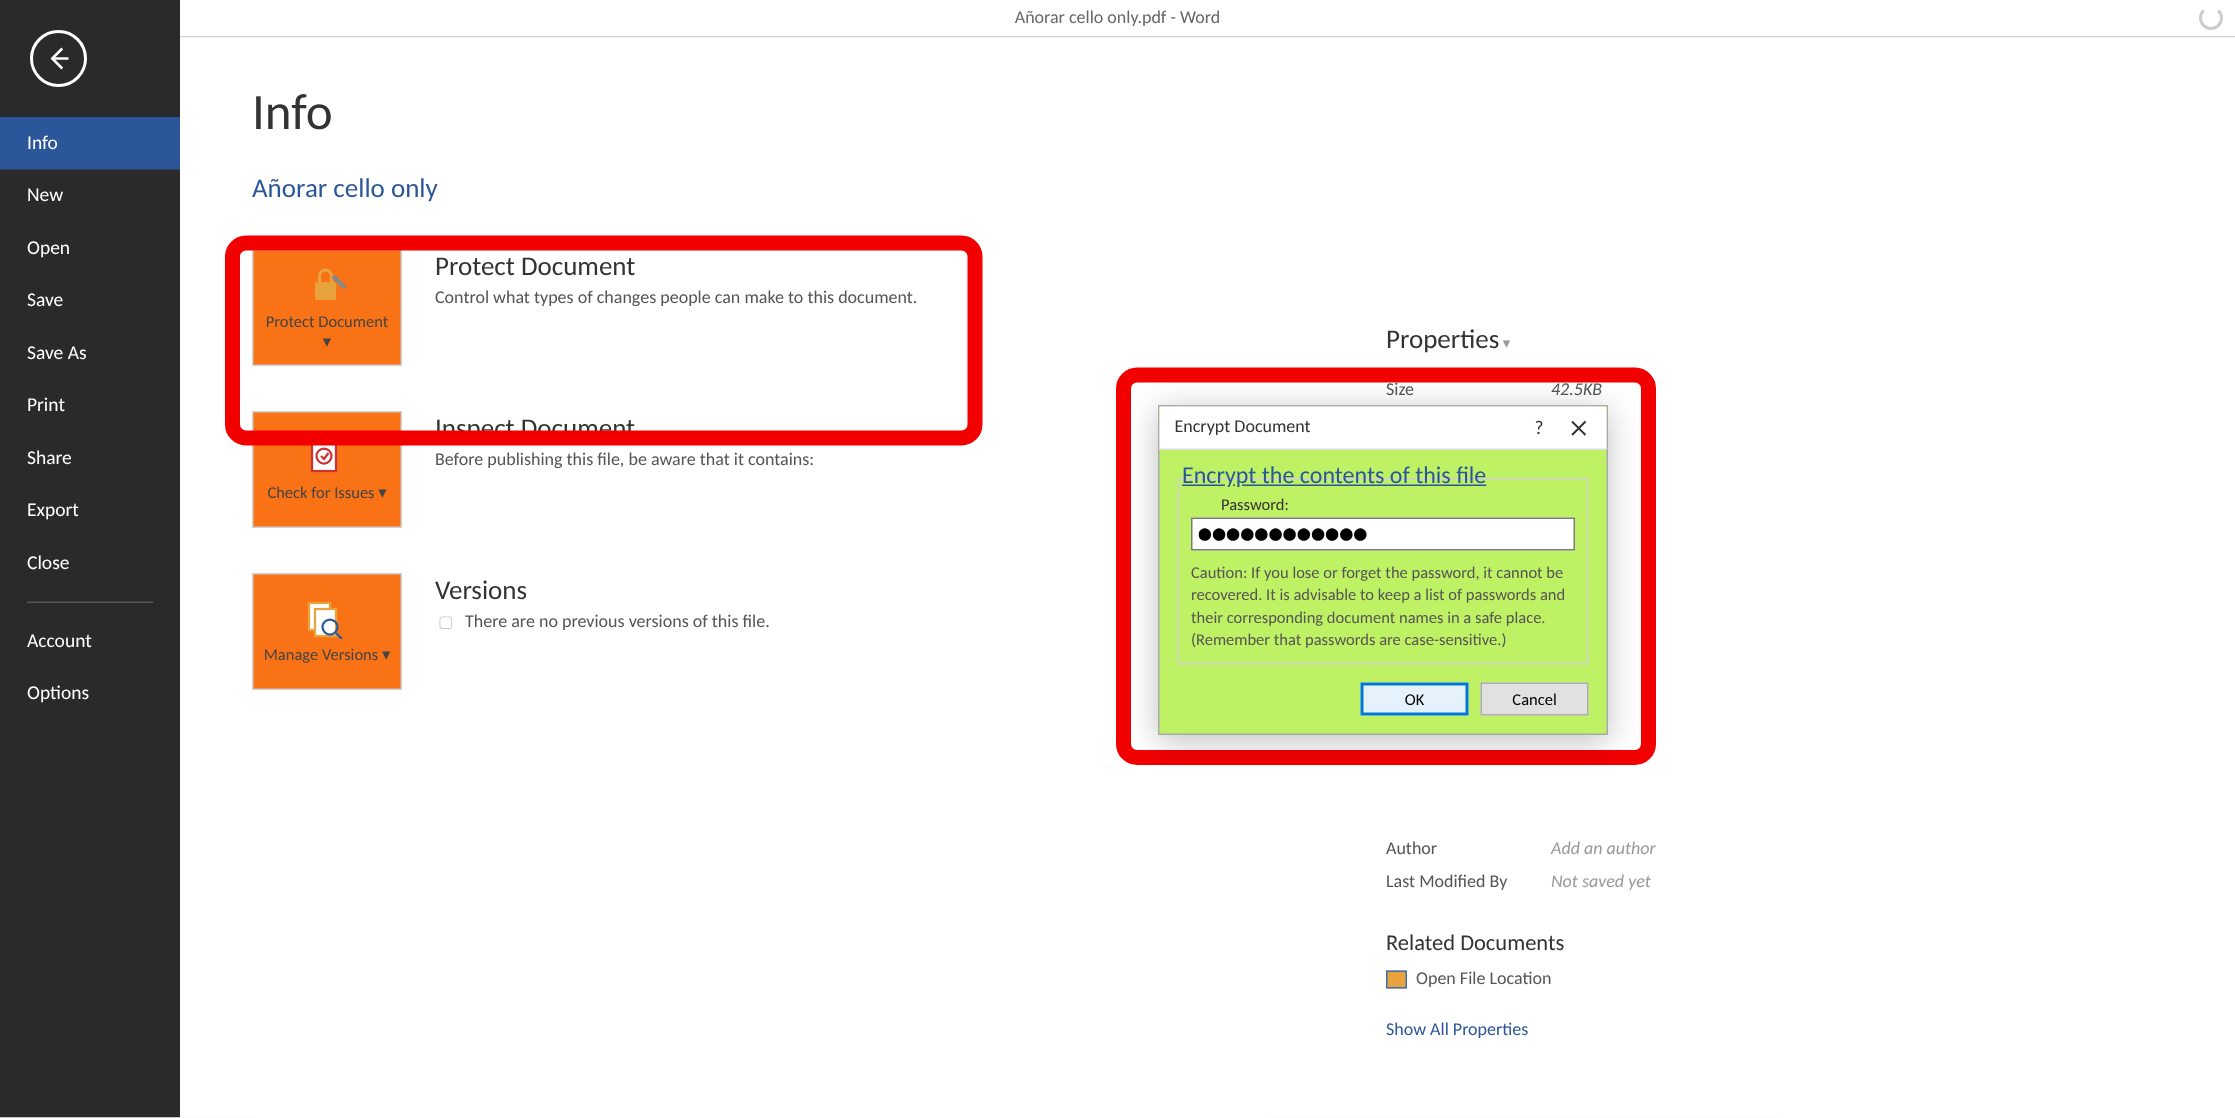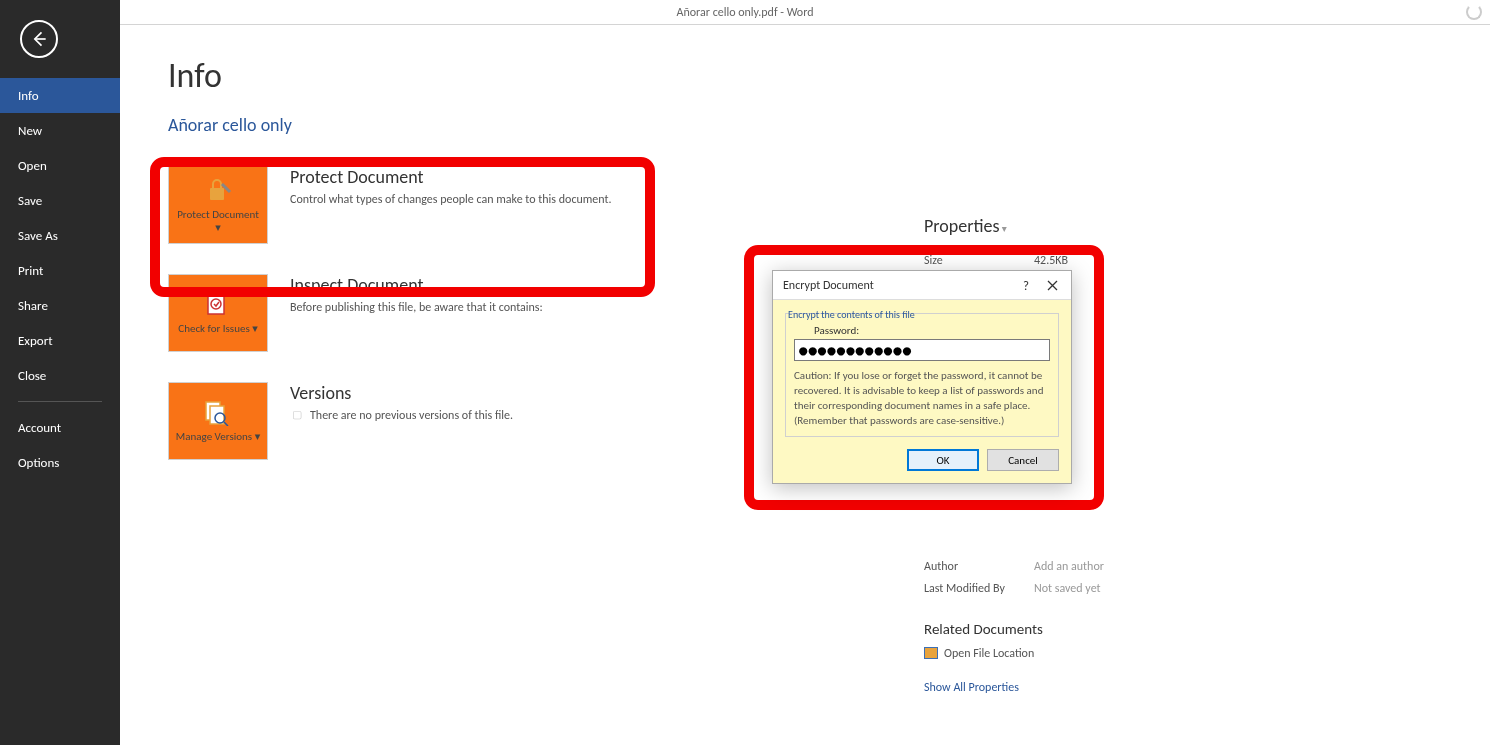--- a/index.html
+++ b/index.html
@@ -36,34 +36,34 @@
 .red-highlight { border: 10px solid #f20000; border-radius: 14px; position: absolute; pointer-events: none; }
 .hl1 { left: 150px; top: 157px; width: 505px; height: 140px; }
 .hl2 { left: 744px; top: 245px; width: 360px; height: 265px; }
 
 
 .prop-panel { position: absolute; left: 804px; top: 190px; width: 400px; }
 .prop-heading { font-size: 18px; color: #333; margin-bottom: 12px; cursor: pointer; }
 .prop-heading::after { content: " ▾"; font-size: 10px; color: #999; }
 .prop-row { display: flex; font-size: 12px; line-height: 1.9; }
 .prop-row .label { width: 110px; color: #555; }
-.prop-row .value { color: #555; }
+.prop-row .value { color: #555; font-style: italic; }
 .prop-row .value.placeholder { color: #999; }
 .prop-subhead { font-size: 15px; color: #333; margin-top: 20px; margin-bottom: 8px; }
 .open-loc { display: flex; align-items: center; gap: 6px; font-size: 12px; color: #555; cursor: pointer; }
 .open-loc .folder-icon { width: 14px; height: 12px; background: #e8a33d; border: 1px solid #3b6fb6; }
 .show-all { color: #2b579a; font-size: 12px; cursor: pointer; margin-top: 20px; display: inline-block; }
 
 
-.dialog { position: absolute; left: 772px; top: 270px; width: 300px; background: #fef9c3; border: 1px solid #aaa; box-shadow: 0 4px 20px rgba(0,0,0,.25); font-size: 11px; z-index: 50; }
+.dialog { position: absolute; left: 772px; top: 270px; width: 300px; background: #bef264; border: 1px solid #aaa; box-shadow: 0 4px 20px rgba(0,0,0,.25); font-size: 11px; z-index: 50; }
 .dialog-titlebar { background: #fff; display: flex; align-items: center; padding: 4px 6px 4px 10px; border-bottom: 1px solid #ddd; }
 .dialog-title { flex: 1; font-size: 12px; color: #333; }
 .dialog-btn { width: 26px; height: 20px; display: flex; align-items: center; justify-content: center; cursor: pointer; font-size: 13px; color: #333; }
 .dialog-body { padding: 8px 12px 12px 12px; }
-.fieldset-legend { color: #2b579a; font-size: 10px; padding: 0 3px; }
+.fieldset-legend { color: #2b579a; font-size: 16px; padding: 0 3px; text-decoration: underline; }
 .fieldset { border: 1px solid #d0d0d0; padding: 10px 8px 8px 8px; margin-top: -8px; }
 .pw-label { color: #333; margin-bottom: 2px; display: block; padding-left: 20px; }
 .pw-input { width: 100%; border: 1px solid #7a7a7a; padding: 2px 4px; font-family: monospace; font-size: 14px; letter-spacing: 1px; background: #fff; }
 .caution { color: #555; margin-top: 8px; line-height: 1.35; font-size: 11px; }
 .dialog-buttons { display: flex; justify-content: flex-end; gap: 8px; margin-top: 12px; }
 .dlg-btn { width: 72px; height: 22px; border: 1px solid #adadad; background: #e1e1e1; font-size: 11px; cursor: pointer; }
 .dlg-btn.primary { border: 2px solid #0078d7; background: #e5f1fb; }
 </style>
 </head>
 <body>

